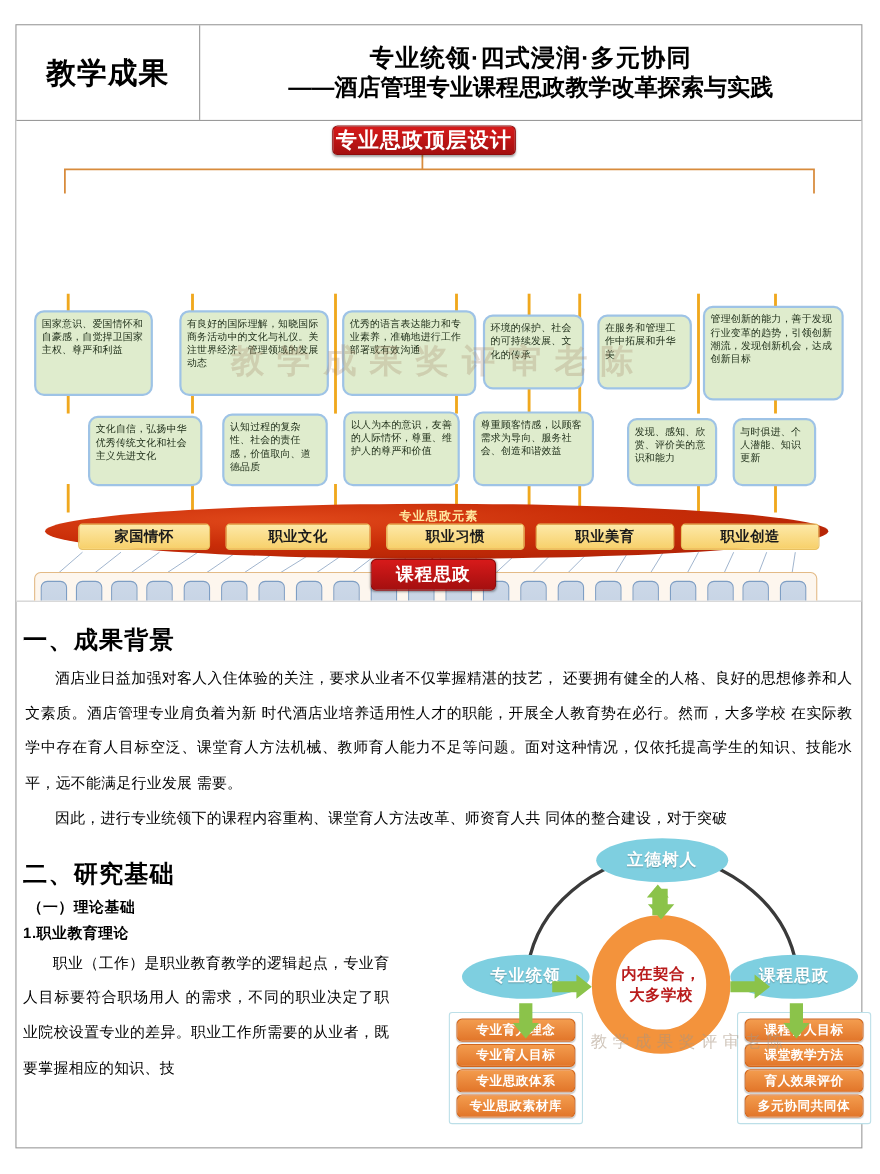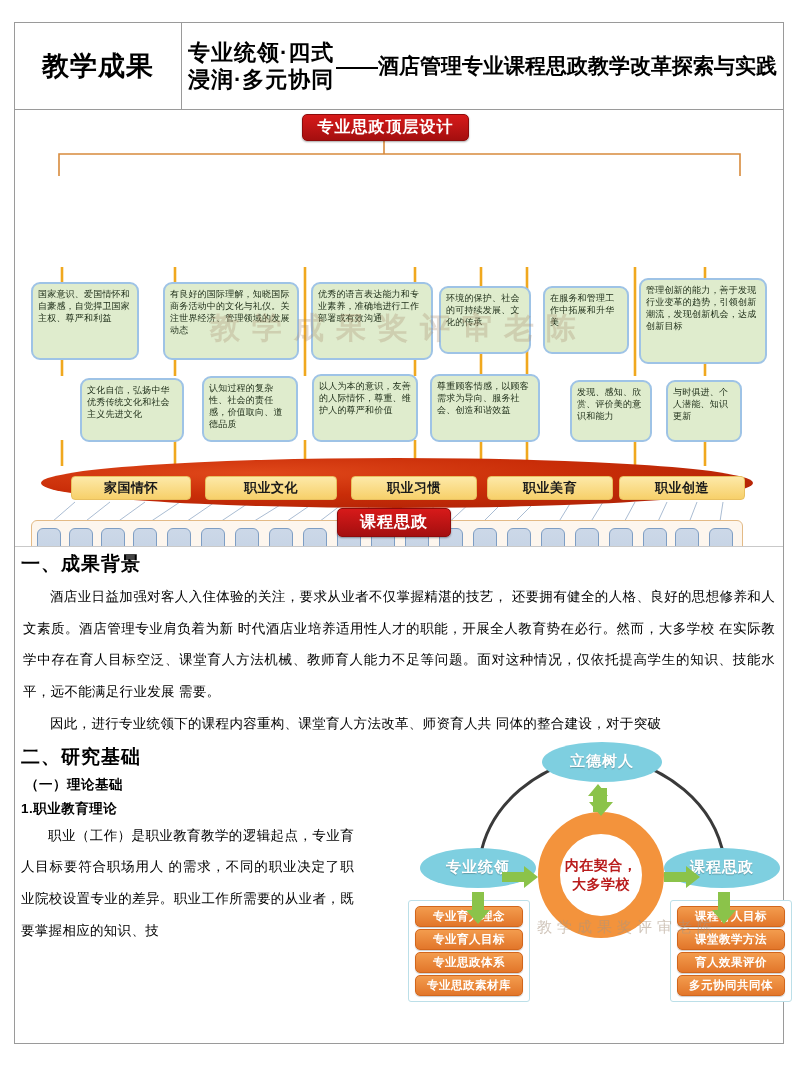--- a/index.html
+++ b/index.html
@@ -13,42 +13,42 @@
     border:1px solid #9a9a9a;box-sizing:border-box;background:#fff;
   }
 
   
   .hdr{display:flex;border-bottom:1px solid #9a9a9a;height:87px;box-sizing:border-box;}
   .hdr-left{
     width:167px;border-right:1px solid #9a9a9a;display:flex;
     align-items:center;justify-content:center;box-sizing:border-box;
   }
   .hdr-left span{font-size:27px;font-weight:700;letter-spacing:1px;}
-  .hdr-right{flex:1;display:flex;flex-direction:row;justify-content:center;align-items:center;padding:0 6px;box-sizing:border-box;}
+  .hdr-right{flex:1;display:flex;flex-direction:column;justify-content:center;align-items:center;padding:0 6px;box-sizing:border-box;}
   .hdr-l1{font-size:22px;font-weight:700;letter-spacing:1px;line-height:1.25;}
   .hdr-l2{font-size:21px;font-weight:700;letter-spacing:0px;line-height:1.3;white-space:nowrap;}
 
   
   .diagram{position:relative;height:436px;width:768px;overflow:hidden;background:#fff;
     border-bottom:1px solid #c9c9c9;}
   .wm{
     position:absolute;left:0;top:0;width:100%;height:100%;
     display:flex;align-items:center;justify-content:center;
     font-size:30px;color:rgba(170,140,110,.30);letter-spacing:12px;
     font-weight:700;pointer-events:none;z-index:6;
   }
 
   .redbar{
     position:absolute;background:linear-gradient(#d71a1a,#a40f0f);
     color:#fff;font-weight:700;border-radius:5px;
     display:flex;align-items:center;justify-content:center;
     box-shadow:0 1px 2px rgba(0,0,0,.35);
     border:1px solid #8d0b0b;z-index:5;
   }
-  #top-design{left:287px;top:4px;width:165px;height:25px;font-size:16px;letter-spacing:1px;}
+  #top-design{left:287px;top:4px;width:165px;height:25px;font-size:19px;letter-spacing:1px;}
   #bottom-sizheng{left:322px;top:398px;width:112px;height:27px;font-size:16px;letter-spacing:1px;}
 
   .gbox{
     position:absolute;background:#dfeccd;border:2px solid #9ec3e6;
     border-radius:9px;box-sizing:border-box;
     font-size:9px;line-height:1.35;color:#1b2b16;
     padding:4px 5px;z-index:4;letter-spacing:.2px;
   }
   .gbox.mid{font-size:9px;margin-left:15px;}
 
@@ -80,21 +80,21 @@
     font-size:11px;font-weight:700;color:#152030;letter-spacing:1px;
     z-index:5;line-height:1.05;
   }
   .vouter{
     position:absolute;left:16px;top:410px;width:712px;height:108px;
     border:1px solid #e3ba86;border-radius:6px;box-sizing:border-box;
     background:#fdf6ee;z-index:2;
   }
 
   
-  .sec-h{font-size:19px;font-weight:700;margin:4px 0 2px 6px;letter-spacing:1px;}
+  .sec-h{font-size:22px;font-weight:700;margin:20px 0 2px 6px;letter-spacing:1px;}
   .para{
     font-size:13.5px;line-height:2.35;margin:0 8px 0 8px;
     text-align:justify;letter-spacing:.3px;
   }
   .sub-h{font-size:13.5px;font-weight:700;margin:6px 0 0 10px;letter-spacing:.5px;}
   .sub-h2{font-size:13.5px;font-weight:700;margin:6px 0 0 6px;letter-spacing:.5px;}
 
   .twocol{display:flex;gap:44px;}
   .leftcol{width:360px;box-sizing:border-box;}
   .leftcol .para{margin-left:6px;margin-right:4px;}
@@ -217,20 +217,21 @@
     <div class="gbox" style="left:624px;top:168px;width:128px;height:86px">管理创新的能力，善于发现行业变革的趋势，引领创新潮流，发现创新机会，达成创新目标</div>
 
     <div class="gbox mid" style="left:50px;top:268px;width:104px;height:64px">文化自信，弘扬中华优秀传统文化和社会主义先进文化</div>
     <div class="gbox mid" style="left:172px;top:266px;width:96px;height:66px">认知过程的复杂性、社会的责任感，价值取向、道德品质</div>
     <div class="gbox mid" style="left:282px;top:264px;width:106px;height:68px">以人为本的意识，友善的人际情怀，尊重、维护人的尊严和价值</div>
     <div class="gbox mid" style="left:400px;top:264px;width:110px;height:68px">尊重顾客情感，以顾客需求为导向、服务社会、创造和谐效益</div>
     <div class="gbox mid" style="left:540px;top:270px;width:82px;height:62px">发现、感知、欣赏、评价美的意识和能力</div>
     <div class="gbox mid" style="left:636px;top:270px;width:76px;height:62px">与时俱进、个人潜能、知识更新</div>
 
     <div class="ellipse"></div>
+    <div class="ell-label">专业思政元素</div>
 
     <div class="cat" style="left:56px;width:118px">家国情怀</div>
     <div class="cat" style="left:190px;width:130px">职业文化</div>
     <div class="cat" style="left:336px;width:124px">职业习惯</div>
     <div class="cat" style="left:472px;width:124px">职业美育</div>
     <div class="cat" style="left:604px;width:124px">职业创造</div>
 
     <div class="vouter"></div>
     <div class="vbox" style="left:22px">职业规划</div>
     <div class="vbox" style="left:54px">职业礼仪</div>

